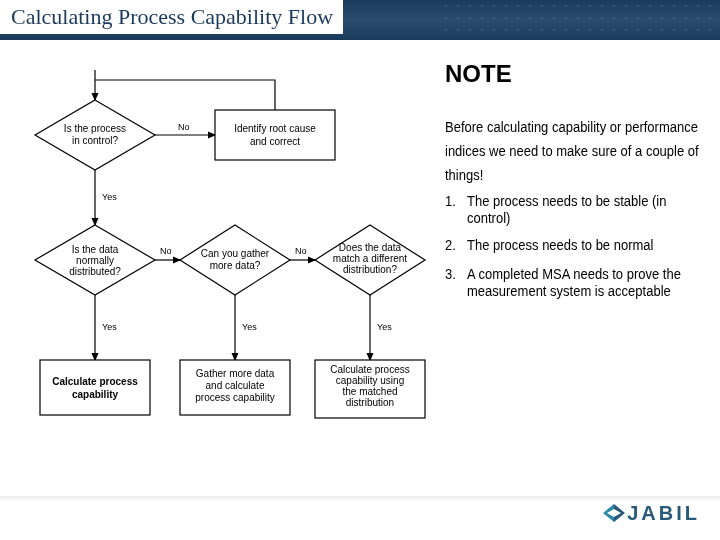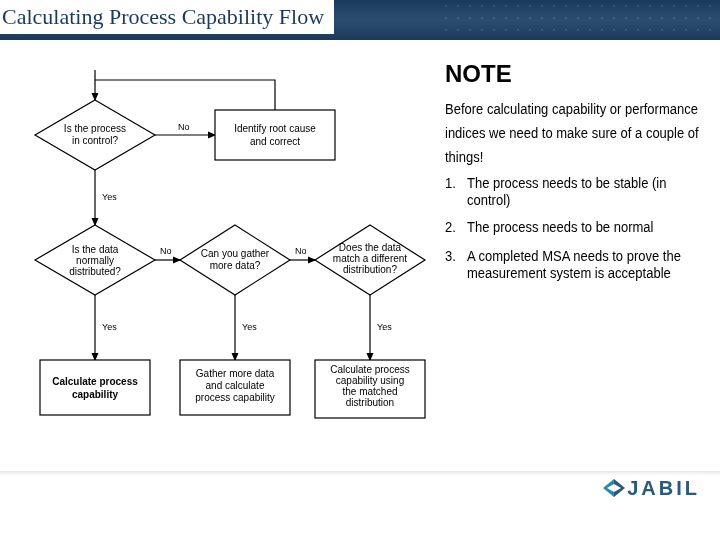--- a/index.html
+++ b/index.html
@@ -4,36 +4,36 @@
 <style>
   * { margin: 0; padding: 0; box-sizing: border-box; }
   html, body { width: 720px; height: 540px; font-family: Georgia, 'Times New Roman', serif; background: #fff; overflow: hidden; }
   .header {
     width: 720px; height: 40px;
     background: linear-gradient(to bottom, #1a3a5c 0%, #2d4d6f 50%, #1a3a5c 100%);
     position: relative;
   }
   .title-plate {
     position: absolute; left: 0; top: 0;
-    background: #fff; padding: 4px 10px 4px 2px;
+    background: #fff; padding: 4px 10px 4px 11px;
     font-size: 22px; color: #1a3a5c; font-weight: normal;
   }
   .dots {
     position: absolute; right: 0; top: 0; width: 280px; height: 40px;
     background-image: radial-gradient(circle, rgba(255,255,255,0.12) 1px, transparent 1.5px);
     background-size: 12px 12px;
   }
   .content { position: relative; width: 720px; height: 460px; }
   .flow { position: absolute; left: 10px; top: 0; width: 420px; height: 392px; }
   .note { position: absolute; left: 445px; top: 20px; width: 260px; font-family: Arial, Helvetica, sans-serif; }
-  .note-title { font-size: 24px; font-weight: bold; margin-bottom: 10px; }
+  .note-title { font-size: 24px; font-weight: bold; margin-bottom: 28px; }
   .note-body { font-size: 13px; line-height: 1.6; margin-bottom: 14px; transform: scaleY(1.15); transform-origin: top; }
   .note-item { display: flex; font-size: 13px; margin-bottom: 14px; transform: scaleY(1.15); transform-origin: top; }
   .note-num { width: 22px; flex-shrink: 0; }
-  .footer { position: absolute; bottom: 12px; left: 0; width: 720px; height: 57px; }
+  .footer { position: absolute; bottom: 0; left: 0; width: 720px; height: 44px; }
   .footer-line { position: absolute; top: 0; left: 0; width: 720px; height: 5px; background: linear-gradient(to bottom, #e8e8e8, #fff); }
   .logo { position: absolute; right: 20px; top: 6px; font-family: Arial, sans-serif; font-weight: bold; font-size: 20px; color: #2a5a7a; letter-spacing: 3px; }
   .logo-icon { display: inline-block; vertical-align: -2px; margin-right: 2px; }
 
   
   svg.flow-svg { width: 420px; height: 460px; }
   .box { fill: #fff; stroke: #000; stroke-width: 1.2; }
   .txt { font-family: Arial, sans-serif; font-size: 10px; text-anchor: middle; }
   .txt-b { font-family: Arial, sans-serif; font-size: 10px; font-weight: bold; text-anchor: middle; }
   .lbl { font-family: Arial, sans-serif; font-size: 9px; }

